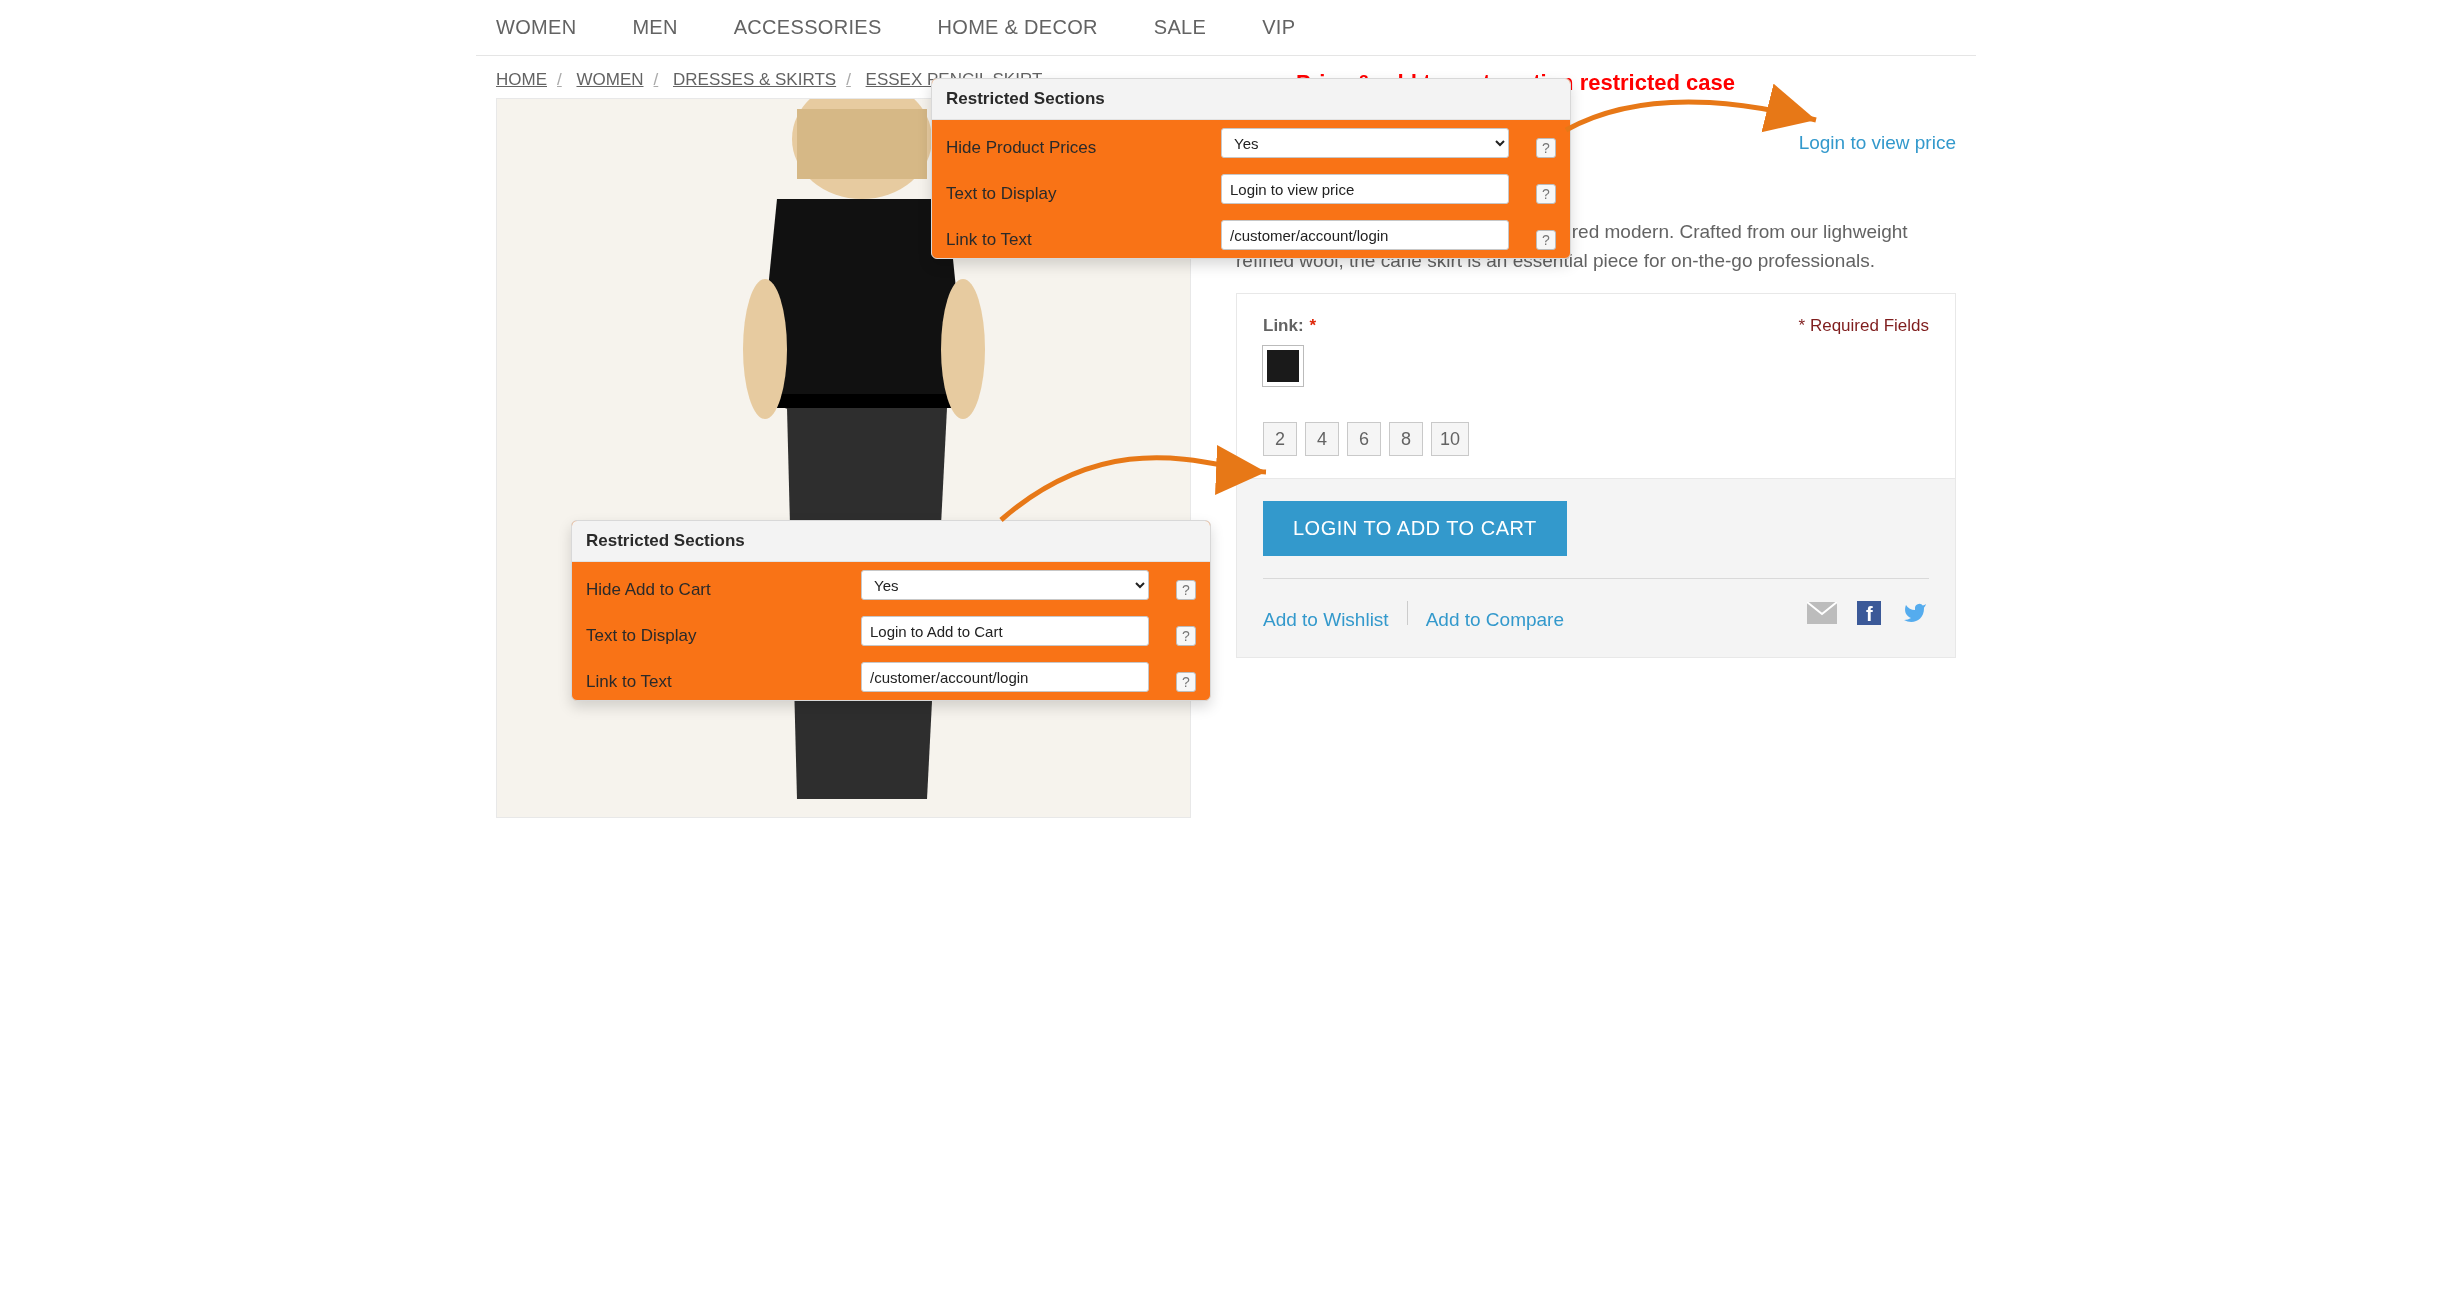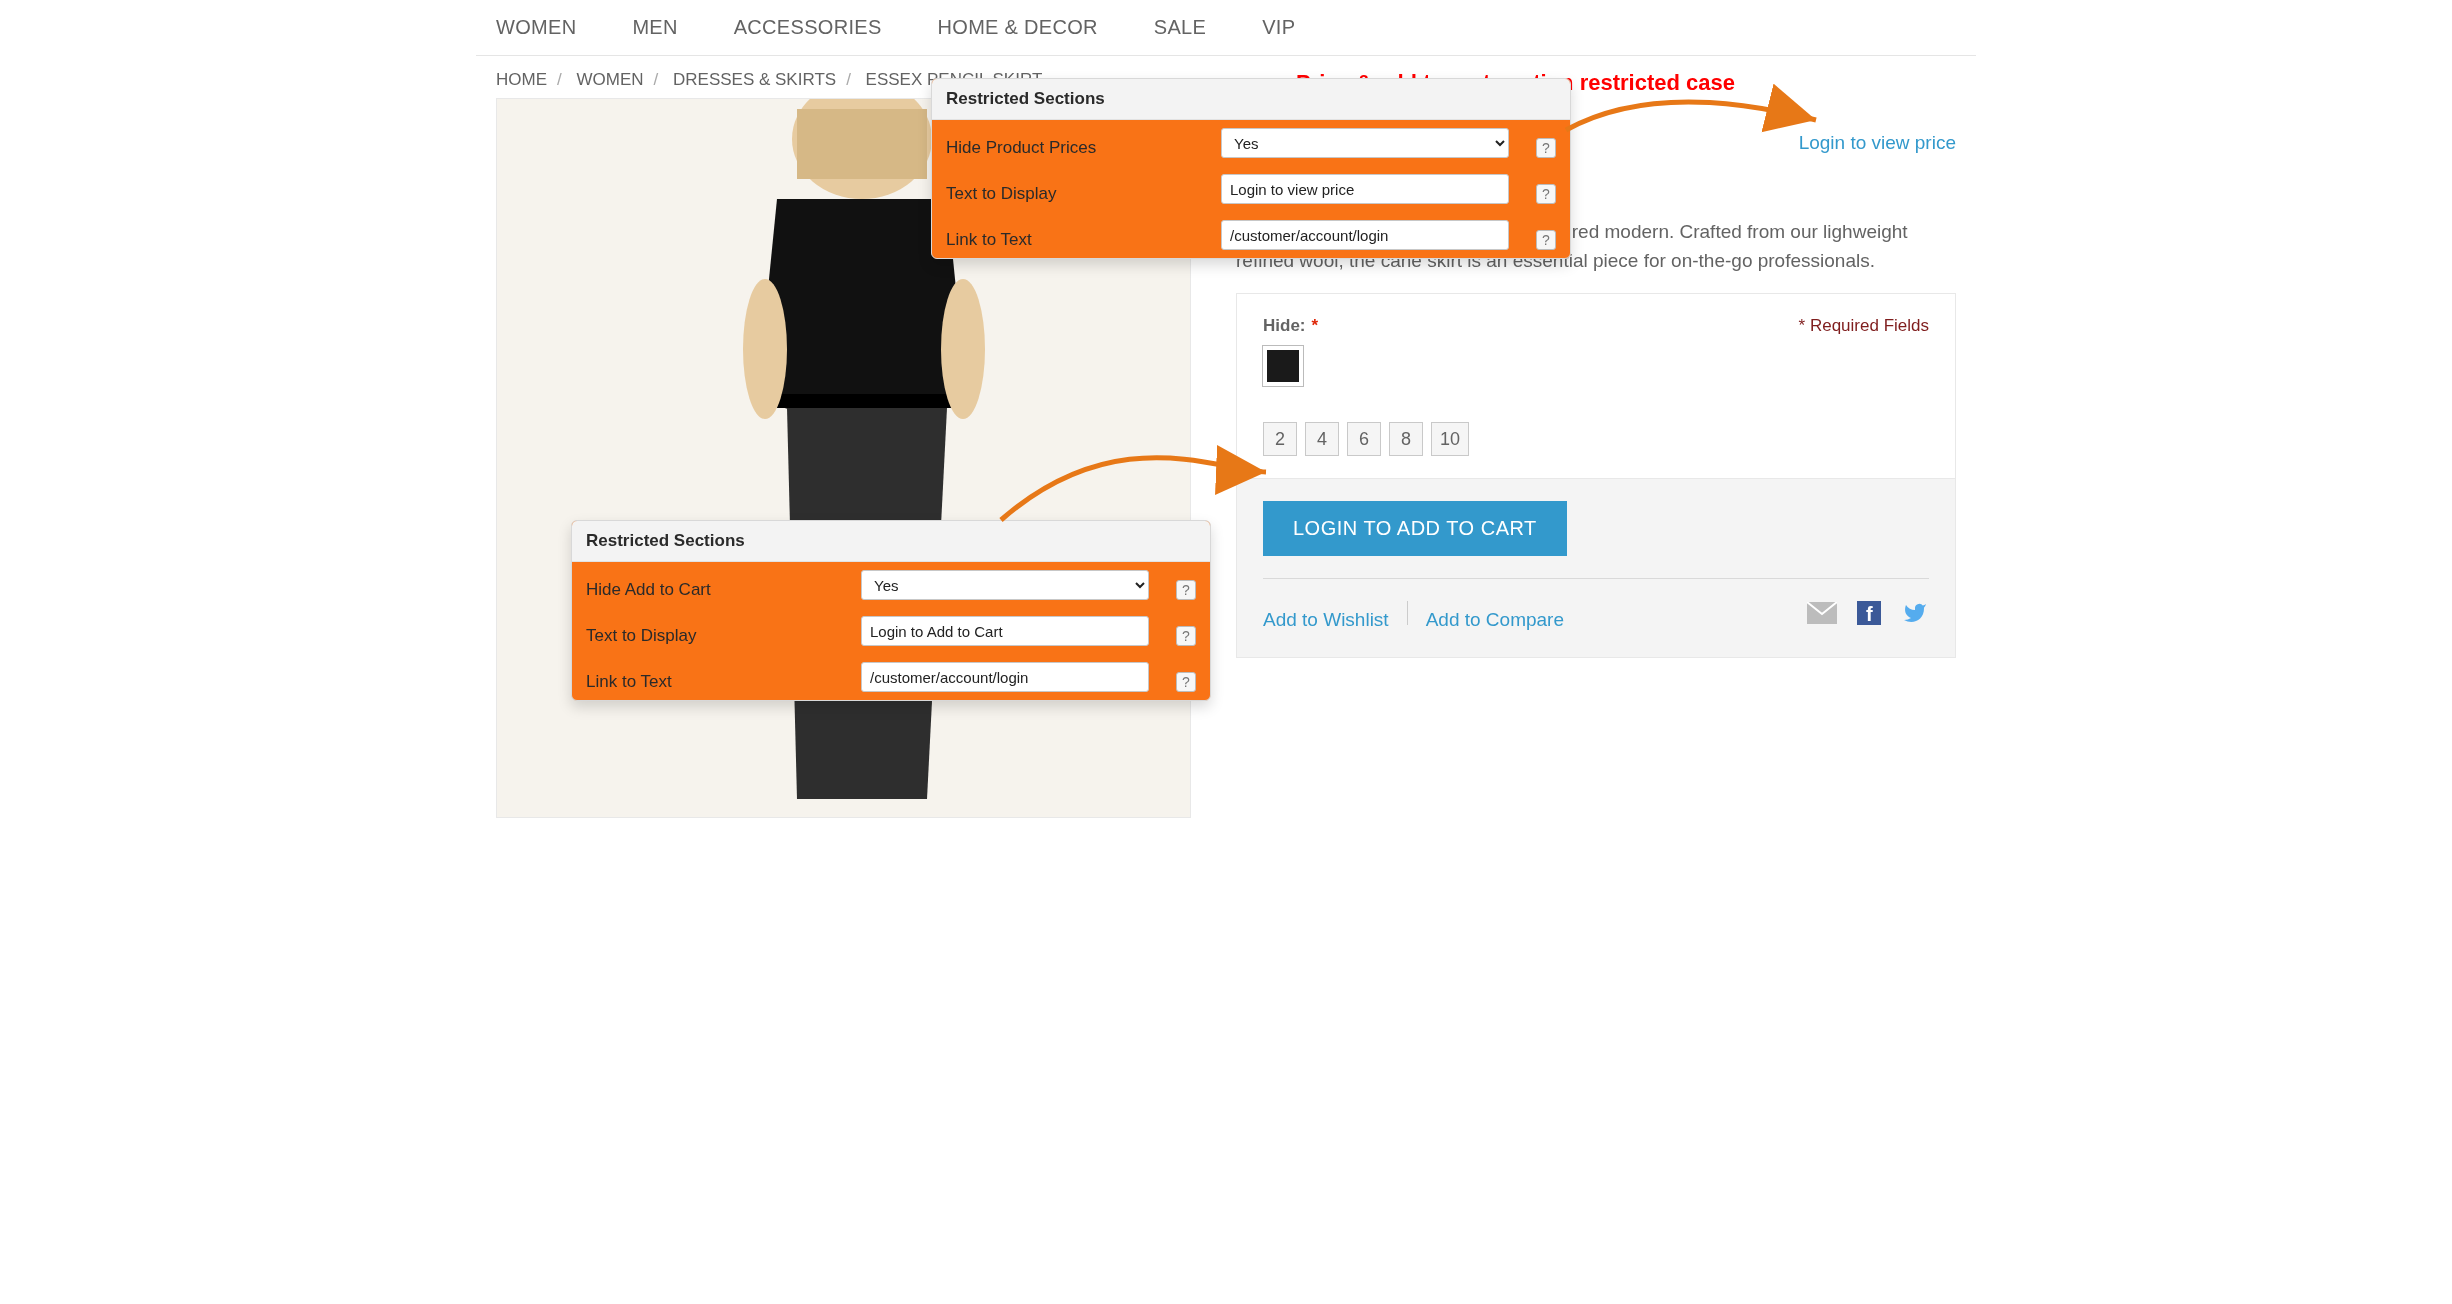--- a/index.html
+++ b/index.html
@@ -2,21 +2,21 @@
 <html><head>
 <meta charset="utf-8">
 <style>
   html,body{margin:0;padding:0;font-family:"Helvetica Neue",Helvetica,Arial,sans-serif;background:#fff;color:#333;}
   *{box-sizing:border-box;}
   .page{width:1500px;margin:0 auto;position:relative;padding-bottom:60px;}
   .topnav{border-bottom:1px solid #e5e5e5;padding:16px 20px;}
   .topnav ul{list-style:none;margin:0;padding:0;display:flex;gap:56px;}
   .topnav li{font-size:20px;color:#636363;letter-spacing:.3px;cursor:pointer;}
   .breadcrumb{padding:14px 20px 8px 20px;font-size:17px;color:#636363;}
-  .breadcrumb span{color:#636363;}
+  .breadcrumb span{color:#636363;text-decoration:underline;}
   .breadcrumb .sep{margin:0 10px;color:#aaa;}
   .content{display:flex;padding:0 20px;}
   .gallery{width:725px;height:720px;border:1px solid #e8e8e8;background:#f7f4ef;position:relative;overflow:hidden;}
   .gallery svg{display:block;}
   .details{flex:1;padding-left:45px;position:relative;}
   .annotation{position:absolute;top:-28px;left:105px;color:#ff0000;font-weight:700;font-size:22px;}
   .login-price{position:absolute;right:0;top:34px;color:#3399cc;font-size:19px;cursor:pointer;}
   .desc{color:#636363;font-size:19px;line-height:1.5;padding-top:120px;width:720px;}
   .options{border:1px solid #e8e8e8;margin-top:18px;padding:22px 26px 22px 26px;position:relative;}
   .req{position:absolute;right:26px;top:22px;color:#7f1d1d;font-size:17px;}
@@ -84,21 +84,21 @@
     </div>
 
     <div class="details">
       <div class="annotation">Price &amp; add to cart section restricted case</div>
       <a class="login-price">Login to view price</a>
 
       <div class="desc">A classic, this pencil skirt retains its tailored modern. Crafted from our lighweight refined wool, the cane skirt is an essential piece for on-the-go professionals.</div>
 
       <div class="options">
         <div class="req">* Required Fields</div>
-        <div class="opt-label"><span>Hide:</span><span class="ast">*</span></div>
+        <div class="opt-label"><span>Link:</span><span class="ast">*</span></div>
         <div class="swatch"></div>
         <div style="height:26px"></div>
         <div class="sizes">
           <div class="size">2</div>
           <div class="size">4</div>
           <div class="size">6</div>
           <div class="size">8</div>
           <div class="size">10</div>
         </div>
       </div>

